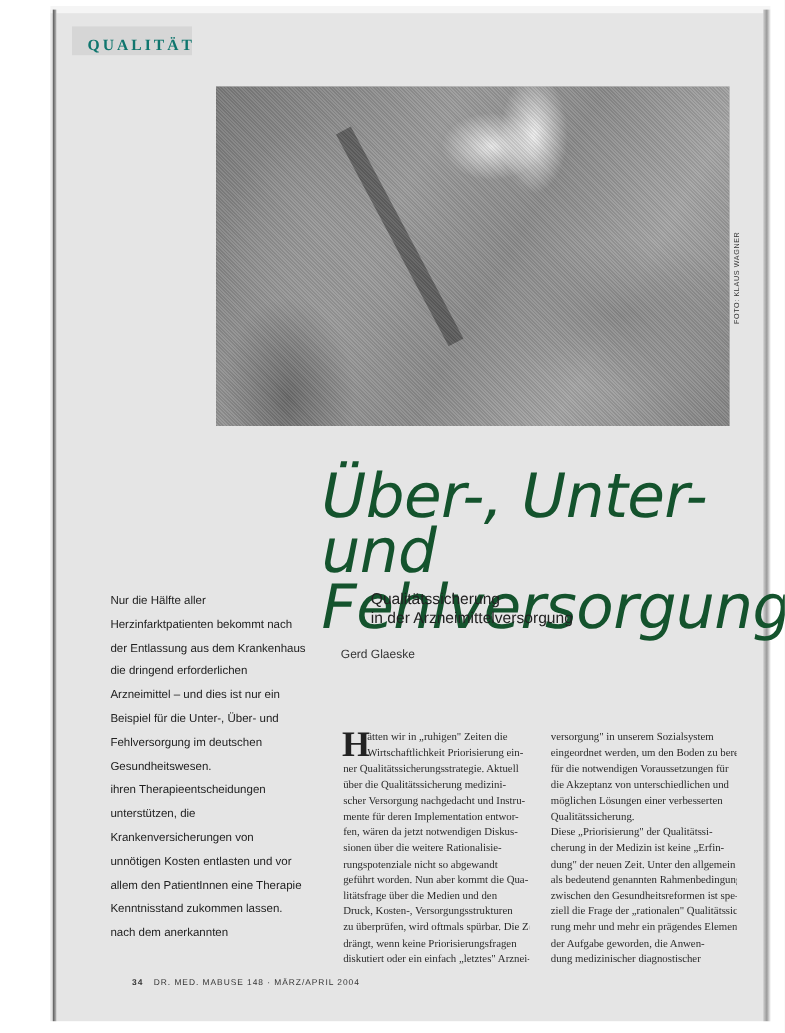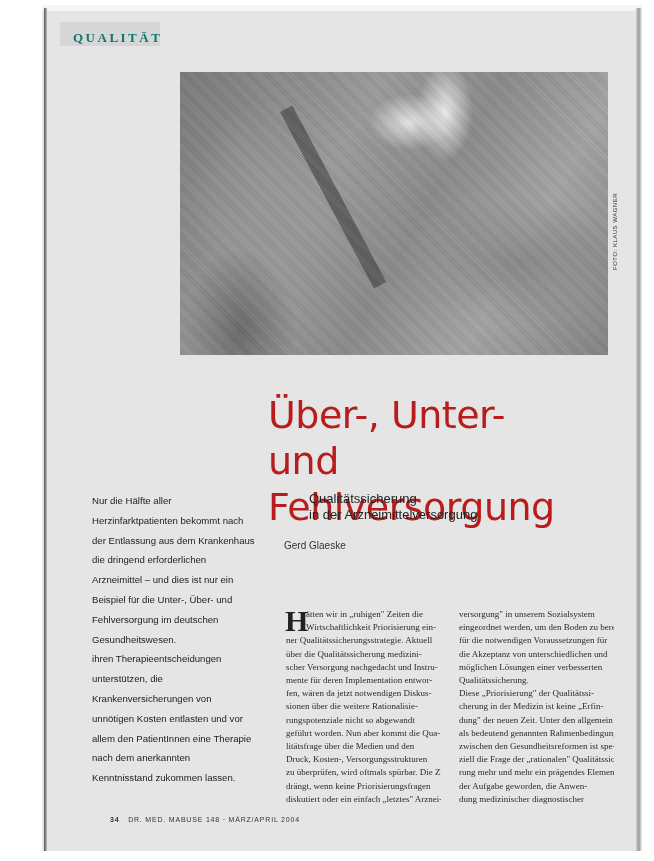--- a/index.html
+++ b/index.html
@@ -53,22 +53,22 @@
       background: #3e3e3e; transform: rotate(-28deg); transform-origin: top left; opacity: 0.6;
     }
     .photo-credit {
       position: absolute; left: 612px; top: 270px; width: 90px; height: 10px;
       font-size: 6px; color: #333; letter-spacing: 0.5px;
       transform: rotate(-90deg); transform-origin: left top;
       white-space: nowrap;
     }
     .title {
       position: absolute; left: 268px; top: 392px; width: 360px;
-      font-family: "DejaVu Sans", sans-serif; font-size: 38px; line-height: 46px;
-      color: #b91c1c; letter-spacing: -0.5px;
+      font-family: "DejaVu Sans", sans-serif; font-size: 51px; line-height: 46px;
+      color: #14532d; letter-spacing: -0.5px; font-style: italic;
     }
     .sidebar-text {
       position: absolute; left: 92px; top: 491px; width: 170px;
       font-size: 9.6px; line-height: 19.8px; color: #222;
     }
     .sidebar-text span { display: block; white-space: nowrap; }
     .subtitle {
       position: absolute; left: 284px; top: 491px; width: 260px;
       font-size: 13px; line-height: 16px; color: #222; margin-left: 25px;
     }
@@ -125,22 +125,22 @@
   <span>die dringend erforderlichen</span>
   <span>Arzneimittel – und dies ist nur ein</span>
   <span>Beispiel für die Unter-, Über- und</span>
   <span>Fehlversorgung im deutschen</span>
   <span>Gesundheitswesen.</span>
   <span>ihren Therapieentscheidungen</span>
   <span>unterstützen, die</span>
   <span>Krankenversicherungen von</span>
   <span>unnötigen Kosten entlasten und vor</span>
   <span>allem den PatientInnen eine Therapie</span>
+  <span>Kenntnisstand zukommen lassen.</span>
   <span>nach dem anerkannten</span>
-  <span>Kenntnisstand zukommen lassen.</span>
 </div>
 
 <div class="subtitle">
   <span>Qualitätssicherung</span>
   <span>in der Arzneimittelversorgung</span>
 </div>
 <div class="author">Gerd Glaeske</div>
 
 <div class="drop-cap">H</div>
 <div class="col col-1">

